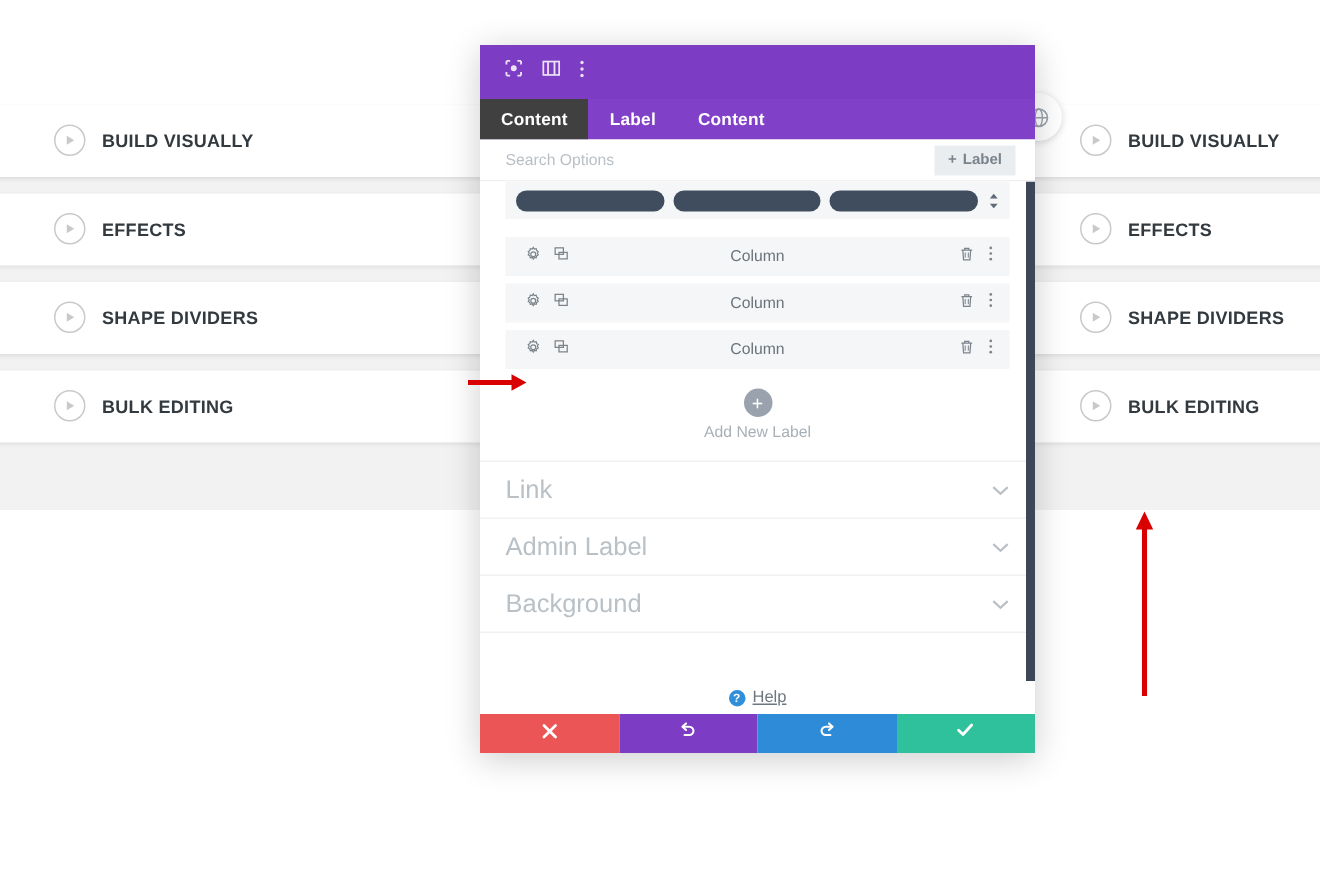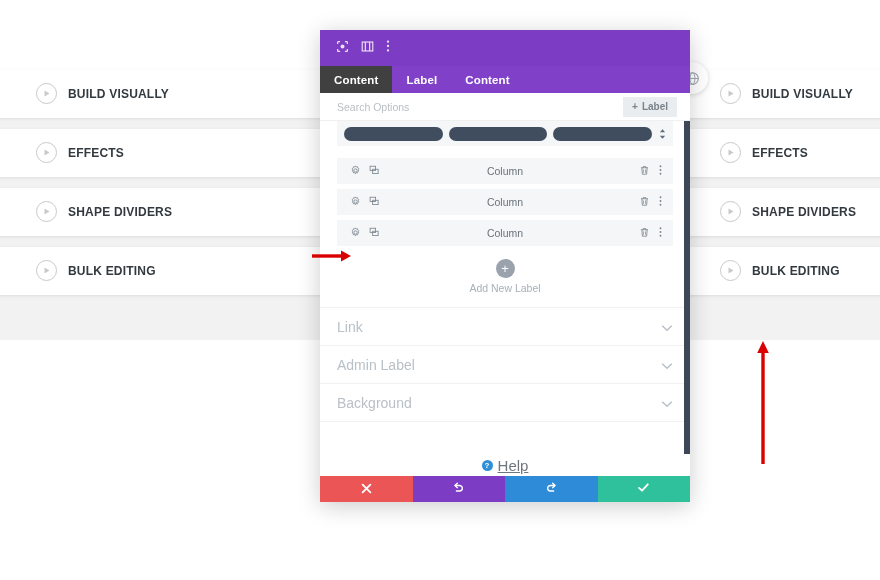--- a/index.html
+++ b/index.html
@@ -155,33 +155,33 @@
     display: flex; align-items: center; justify-content: center;
     color: #ffffff; font-size: 13px; line-height: 1;
   }
   .add-label { font-size: 10.5px; color: #a8b0b7; }
 
   .accordion-item {
     height: 38px; display: flex; align-items: center;
     padding: 0 17px; border-bottom: 1px solid #eff1f3;
   }
   .accordion-item .acc-label {
-    font-size: 14px; color: #b9c0c6; flex: 1 1 auto;
+    font-size: 17px; color: #b9c0c6; flex: 1 1 auto;
   }
 
   .modal-help {
     height: 22px; display: flex; align-items: center; justify-content: center;
     gap: 5px; background: #ffffff; flex: 0 0 auto;
   }
   .help-badge {
     width: 11px; height: 11px; border-radius: 50%; background: #2f8fd8;
     color: #fff; font-size: 8px; font-weight: 700;
     display: flex; align-items: center; justify-content: center;
   }
-  .help-text { font-size: 15px; color: #6f777e; text-decoration: underline; }
+  .help-text { font-size: 11px; color: #6f777e; text-decoration: underline; }
 
   .modal-footer { height: 26px; display: flex; flex: 0 0 auto; }
   .fbtn {
     flex: 1 1 0; display: flex; align-items: center; justify-content: center;
     color: #ffffff;
   }
 
   
   .arrow-h {
     position: absolute; left: 312px; top: 248px; z-index: 30;

